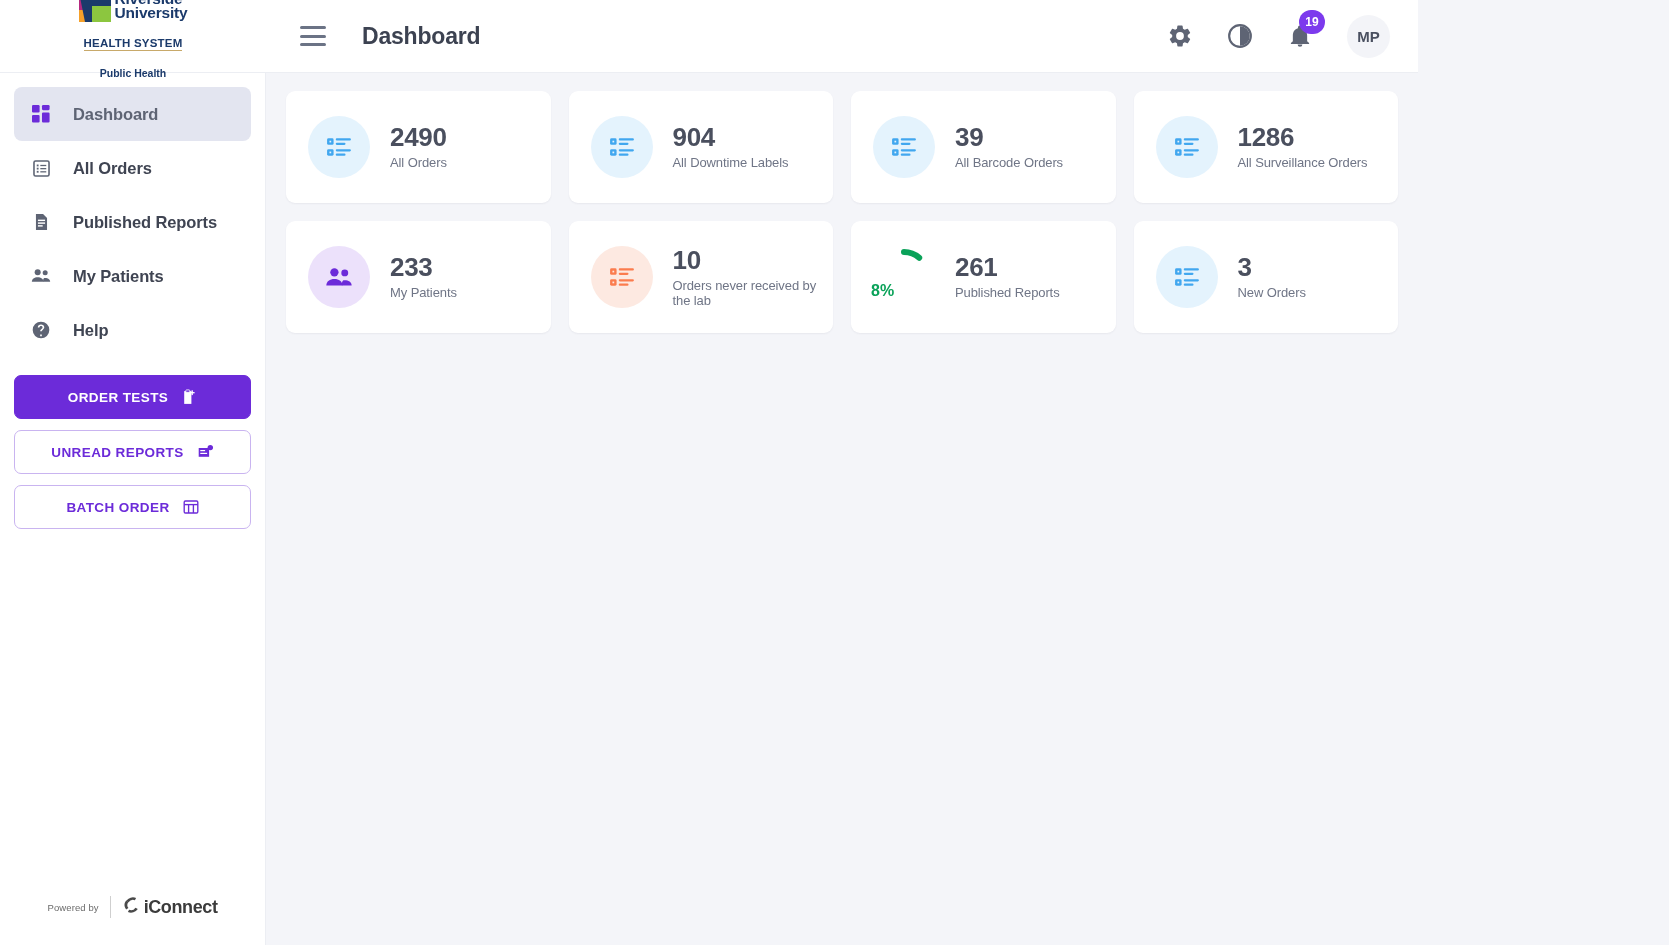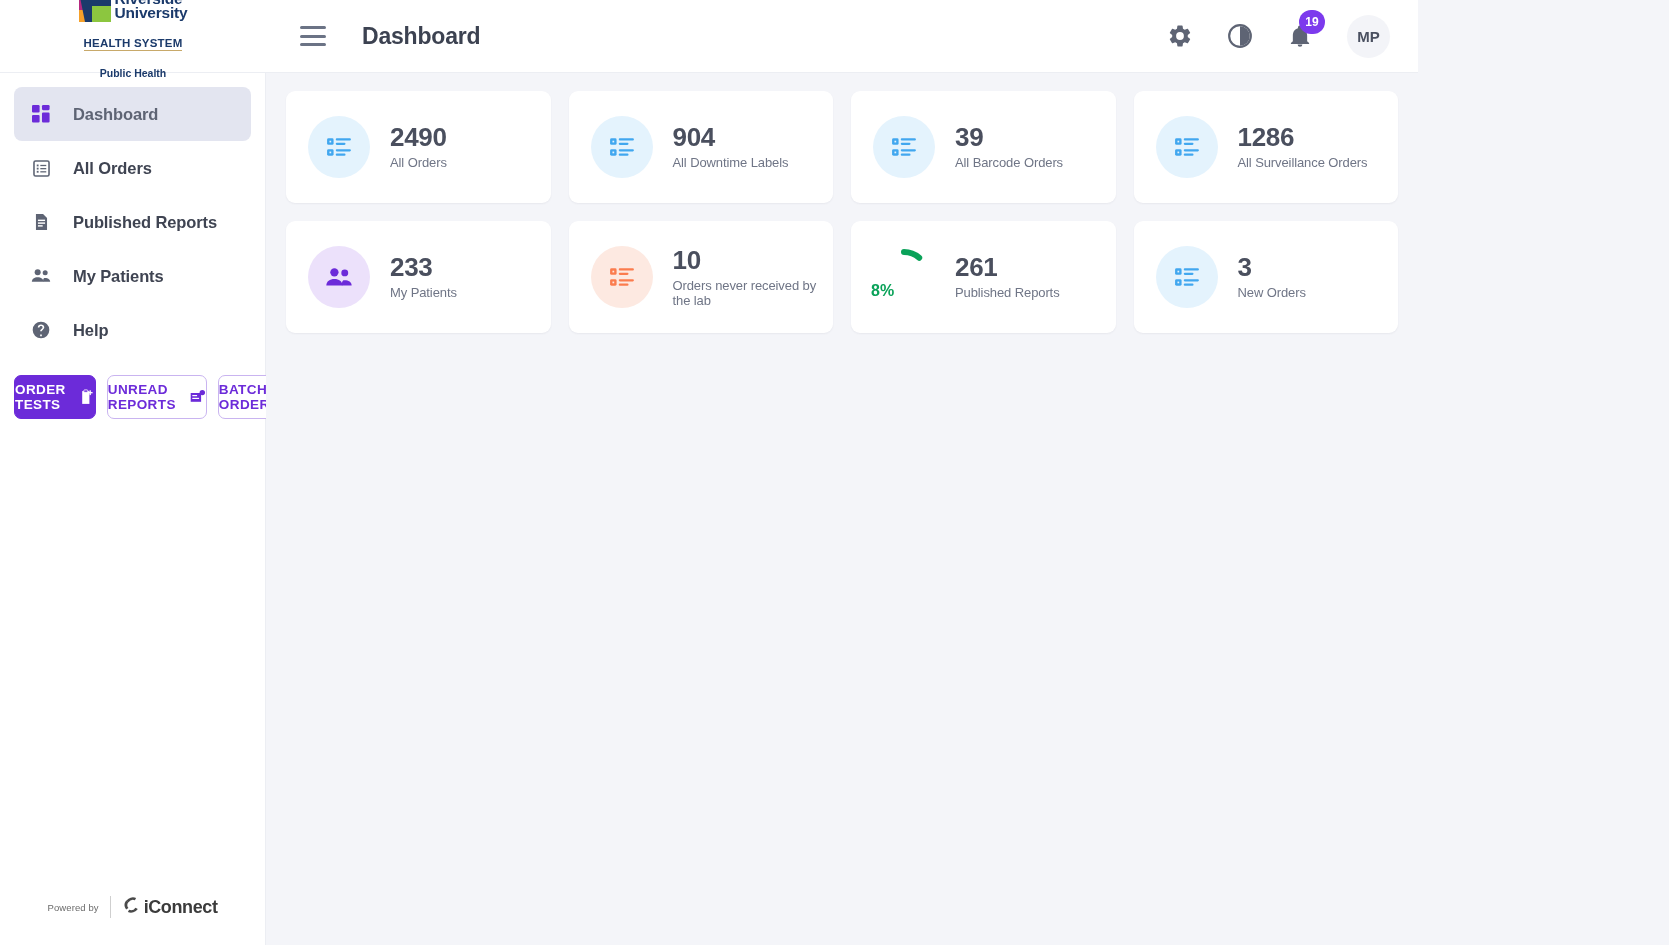--- a/index.html
+++ b/index.html
@@ -85,21 +85,21 @@
     height: 54px; margin: 0 14px; padding-left: 17px;
     display: flex; align-items: center; gap: 22px;
     border-radius: 8px; cursor: pointer;
   }
   .nav-item.active { background: #e3e5f0; }
   .nav-ico { width: 20px; height: 20px; display: flex; align-items: center; justify-content: center; color: #5e6474; }
   .nav-item.active .nav-ico { color: #6c2bd9; }
   .nav-label { font-size: 16.5px; font-weight: bold; color: #3f4452; letter-spacing: -0.1px; }
   .nav-item.active .nav-label { color: #5e6474; }
 
-  .actions { margin: 18px 14px 0 14px; display: flex; flex-direction: row; gap: 11px; }
+  .actions { margin: 18px 14px 0 14px; display: flex; flex-direction: column; gap: 11px; }
   .btn {
     height: 44px; border-radius: 7px;
     display: flex; align-items: center; justify-content: center; gap: 13px;
     font-size: 13.5px; font-weight: bold; letter-spacing: 0.4px;
     cursor: pointer; user-select: none;
   }
   .btn-primary { background: #6c2bd9; color: #ffffff; border: 1px solid #6c2bd9; }
   .btn-outline { background: #ffffff; color: #6c2bd9; border: 1px solid #c9b4f0; }
   .btn svg { display: block; }
 

